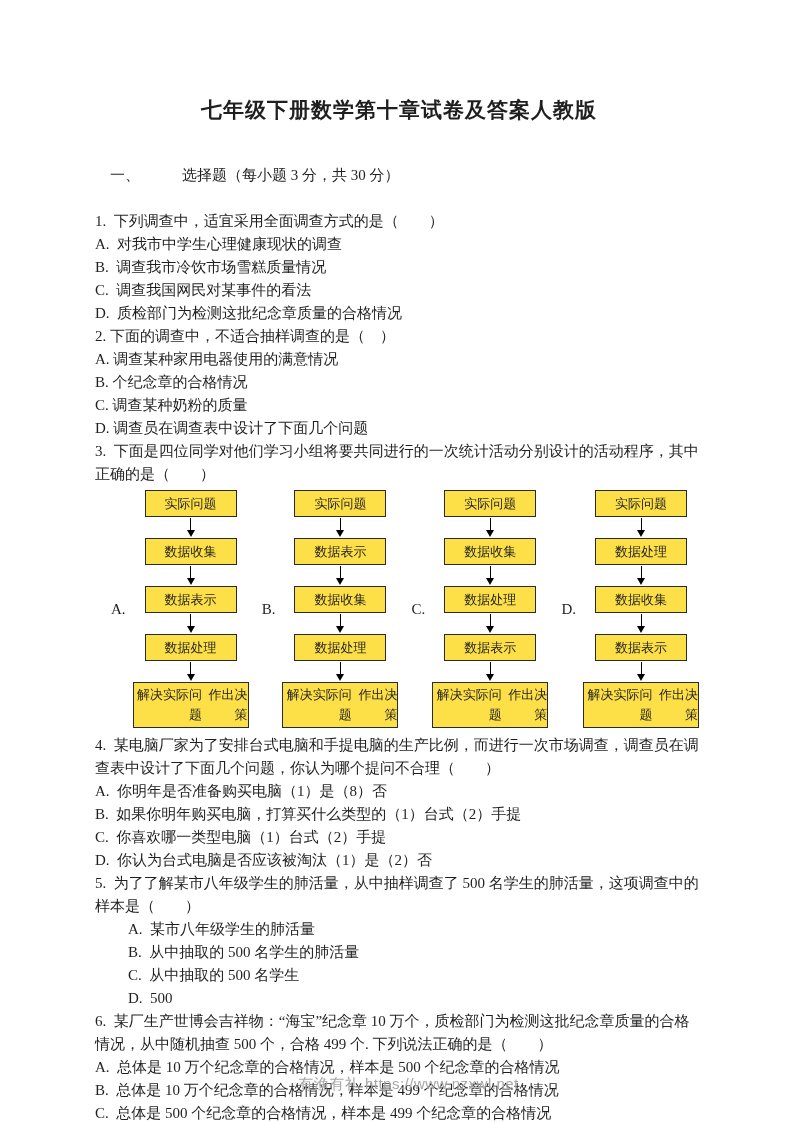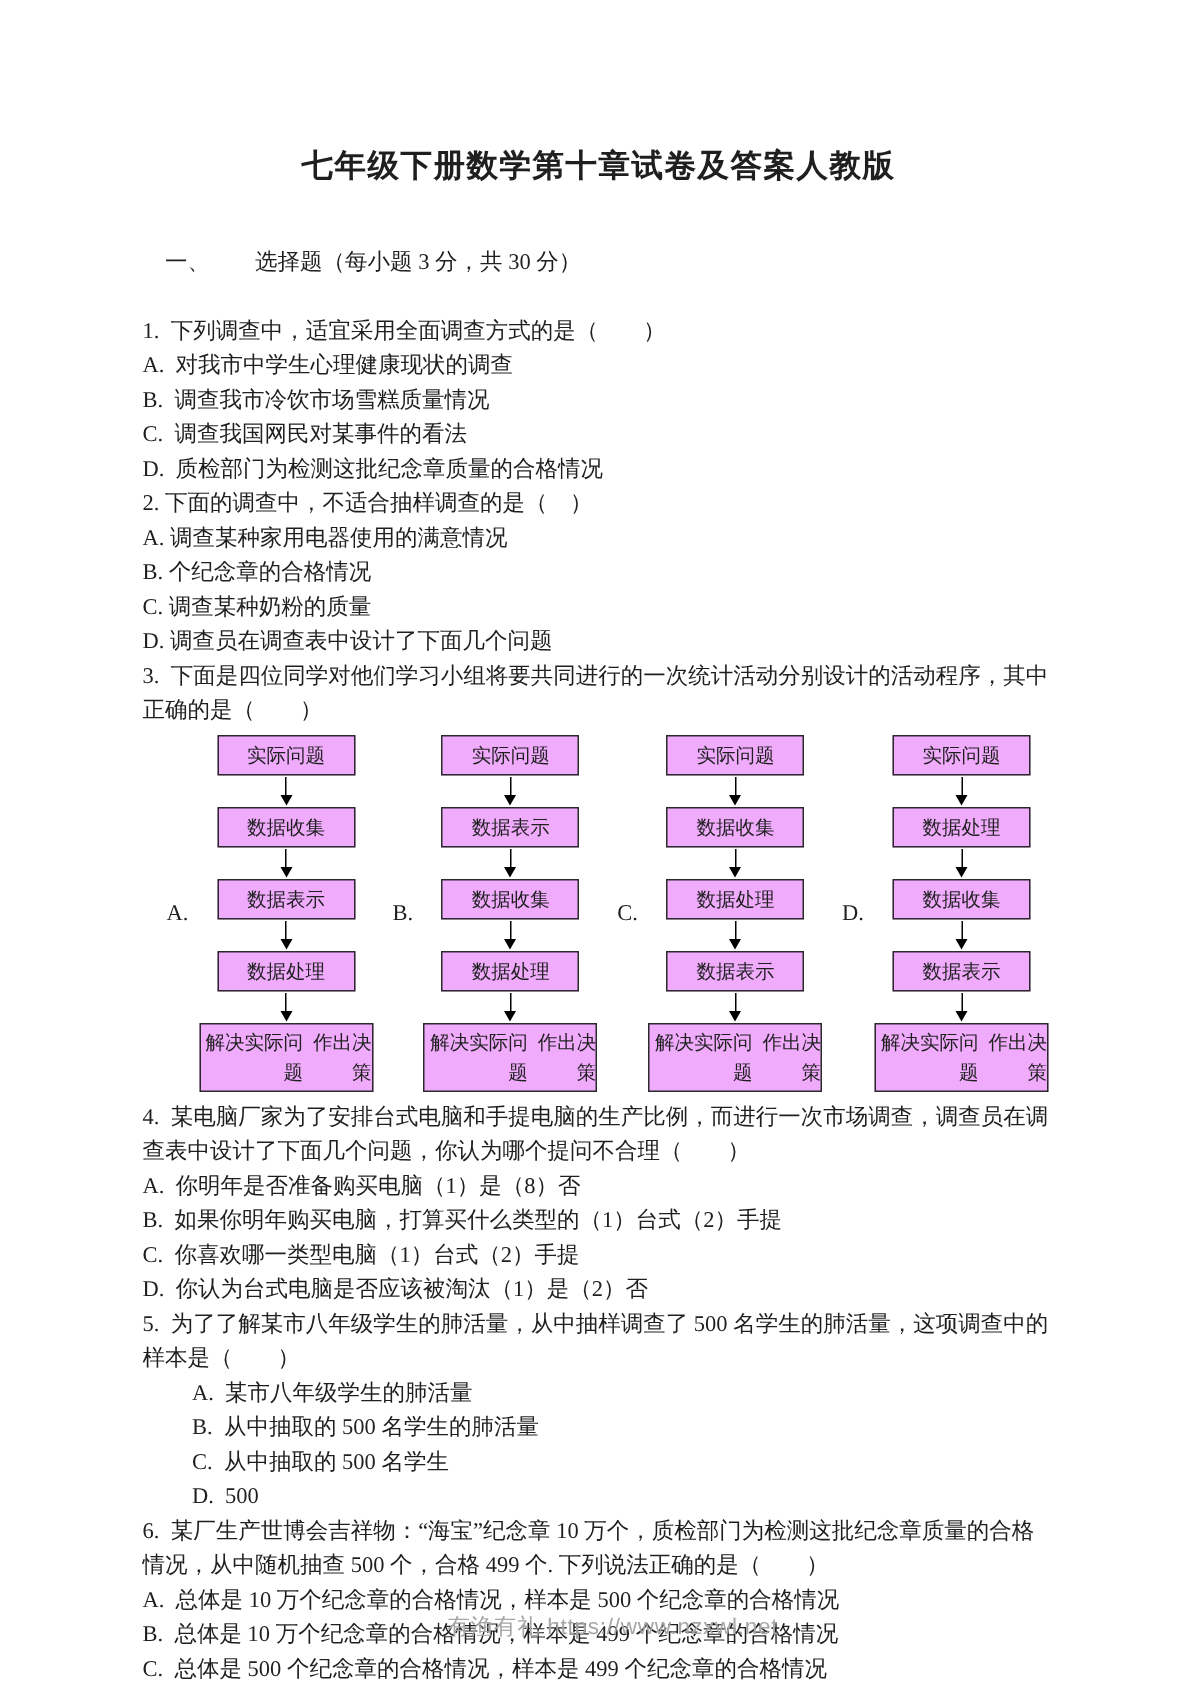--- a/index.html
+++ b/index.html
@@ -26,21 +26,21 @@
     font-weight: 600;
     letter-spacing: 1px;
     white-space: pre-wrap;
   }
   .line {
     font-size: 15px;
     line-height: 23px;
     white-space: pre-wrap;
   }
   .section-head .section-title {
-    margin-left: 30px;
+    margin-left: 42px;
   }
   .opt-indent {
     padding-left: 33px;
   }
   
   .flowcharts {
     display: flex;
     justify-content: space-between;
     align-items: center;
     padding: 4px 4px 2px 16px;
@@ -62,21 +62,21 @@
   .fc-box {
     box-sizing: border-box;
     border: 1px solid #2a2a2a;
     width: 92px;
     min-height: 27px;
     display: flex;
     align-items: center;
     justify-content: center;
     font-size: 13px;
     text-align: center;
-    background: #f0abfc;
+    background: #fde047;
   }
   .fc-final {
     width: 116px;
     min-height: 46px;
     flex-direction: row;
     line-height: 20px;
     padding: 2px 0;
     text-align: right;
   }
   .fc-arrow {

